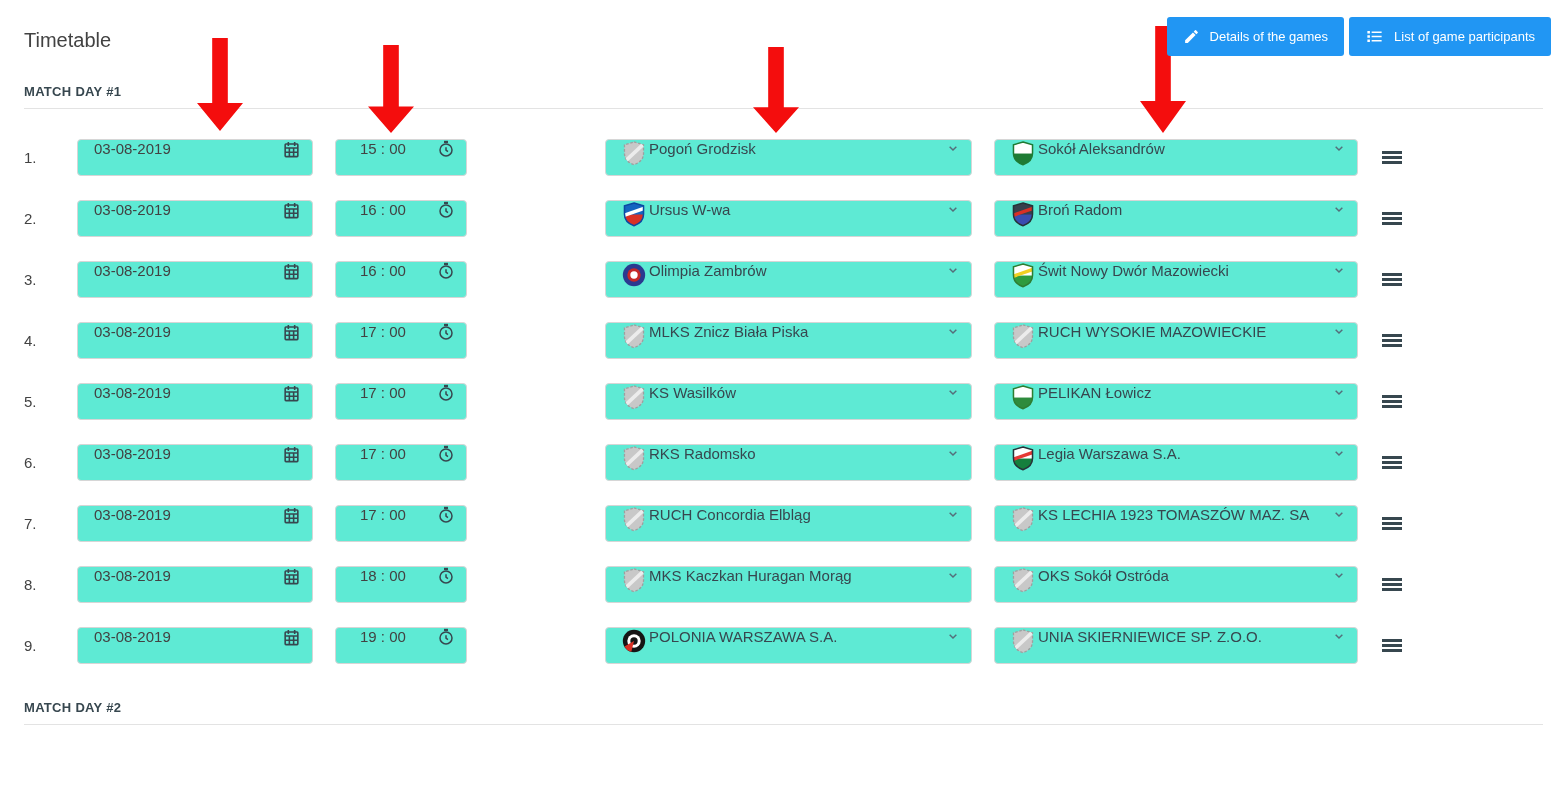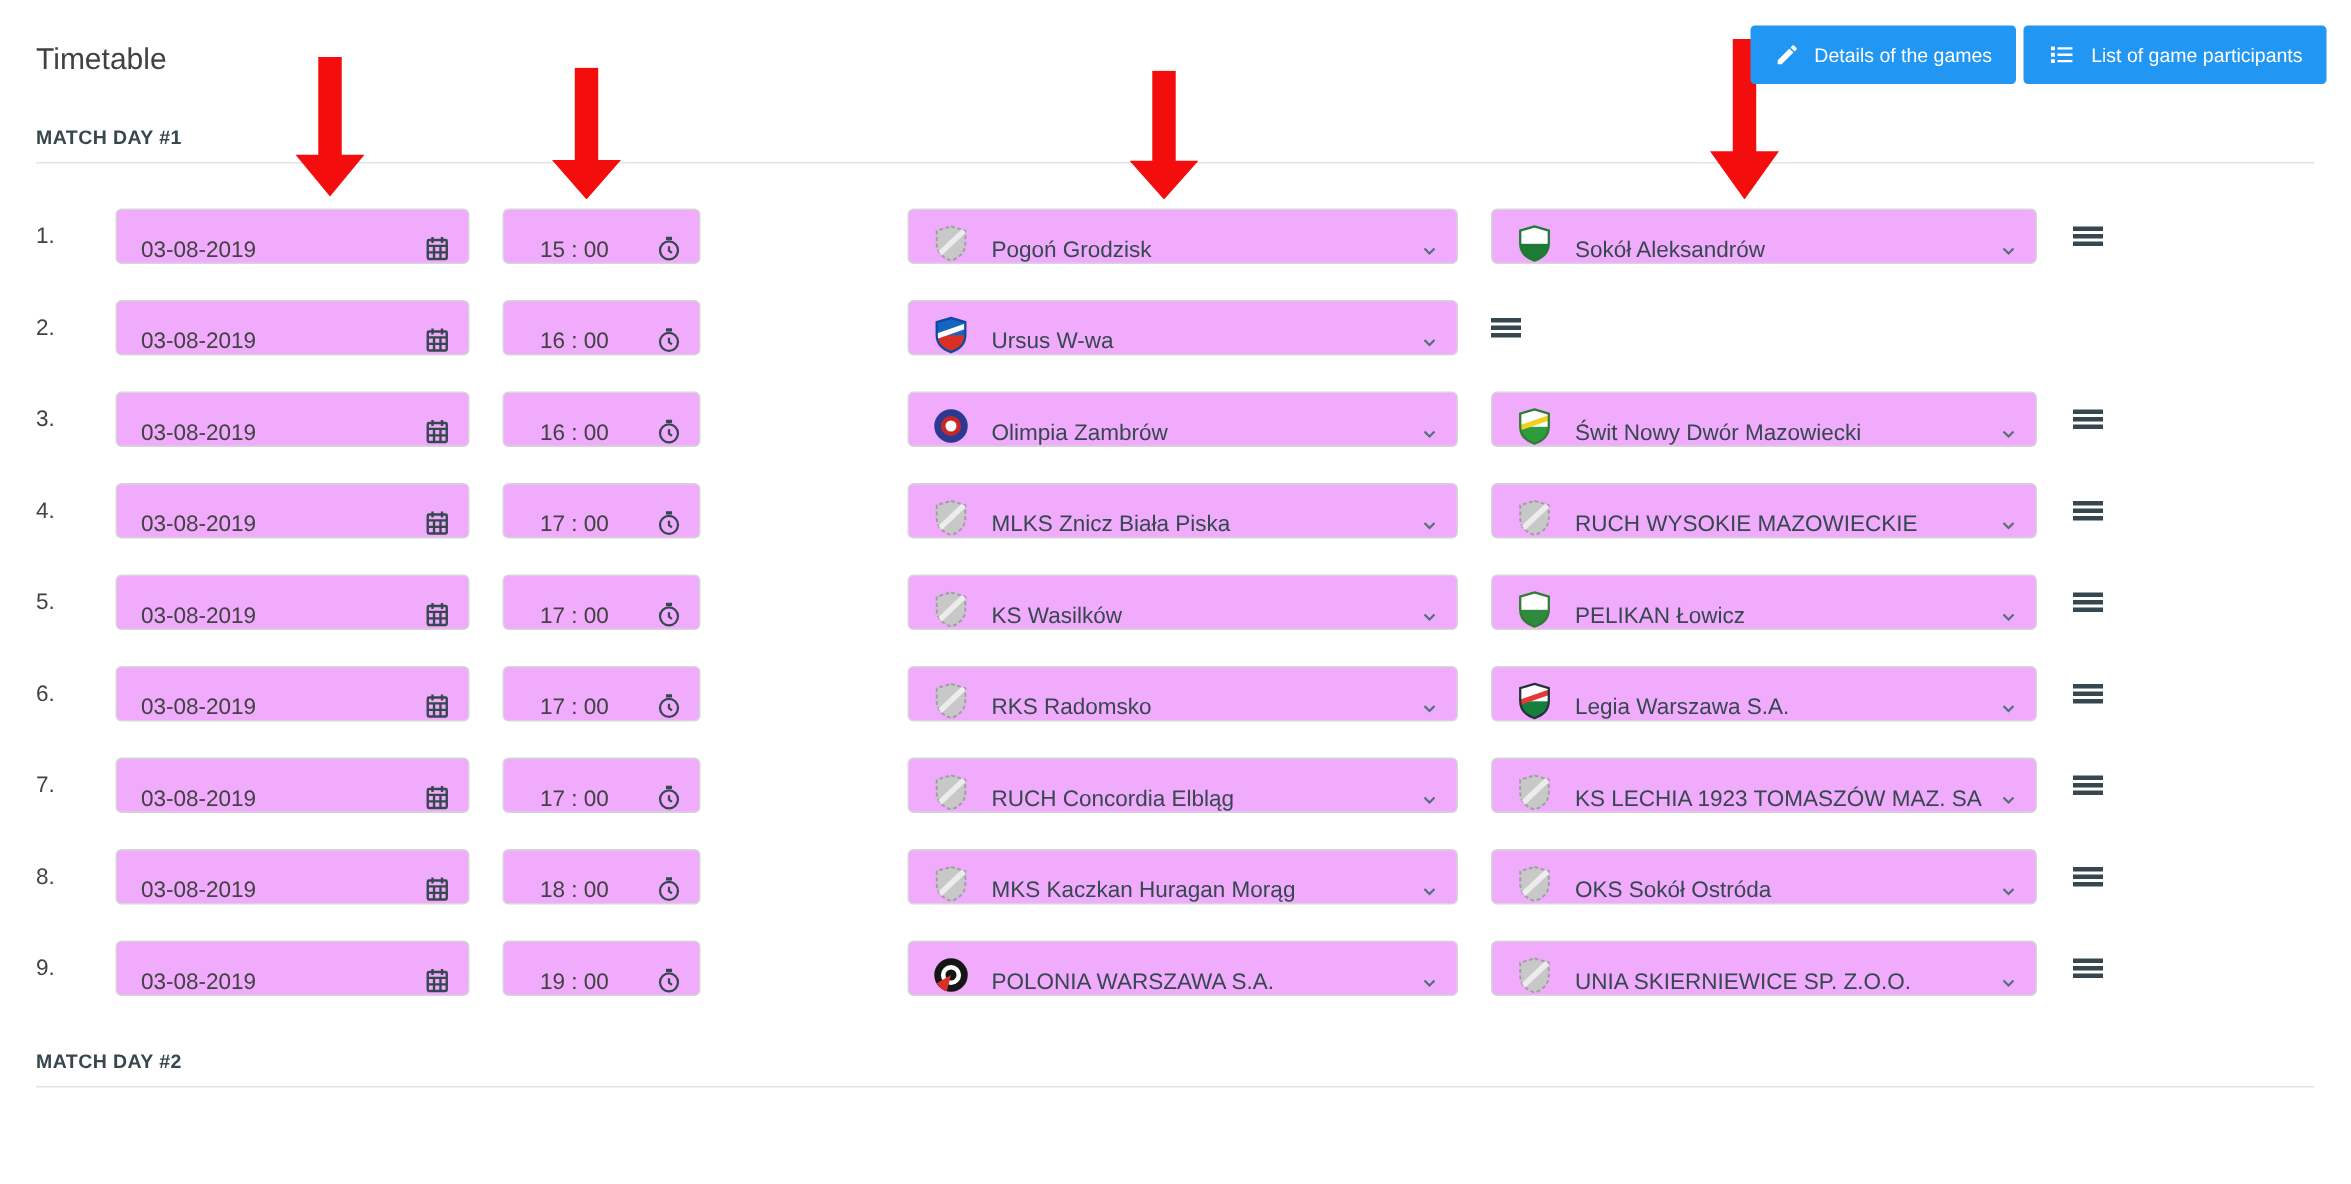--- a/index.html
+++ b/index.html
@@ -33,34 +33,34 @@
   
   .main > .mdhead:first-child{margin-top:32px;}
   .mdhead{margin-top:36px;font-size:13px;font-weight:700;color:#37474f;letter-spacing:.3px;}
   .mdrule{height:1px;background:#e3e3e3;margin-top:9px;}
   .rows{margin-top:30px;}
 
   
   .row{display:flex;align-items:center;height:37px;margin-bottom:24px;}
   .rownum{width:53px;font-size:15px;color:#424242;}
   .input,.select{
-    height:37px;border:1px solid #d6d6d6;border-radius:4px;background:#f0abfc;
-    display:flex;align-items:flex-end;box-sizing:border-box;
+    height:37px;border:1px solid #d6d6d6;border-radius:4px;background:#5eead4;
+    display:flex;align-items:flex-start;box-sizing:border-box;
   }
   .val{font-size:15px;color:#424242;}
   .date{width:236px;margin-right:22px;}
   .date .val{margin-left:16px;}
   .time{width:132px;margin-right:138px;}
   .time .val{margin-left:24px;}
   .input .icon{margin-left:auto;margin-right:11px;display:flex;}
   .select{width:367px;margin-right:22px;cursor:pointer;}
   .select.away{width:364px;margin-right:24px;}
   .crest{width:26px;height:26px;margin-left:15px;display:flex;flex:0 0 auto;}
   .crest svg{width:26px;height:26px;}
-  .tname{margin-left:14px;font-size:15px;color:#37474f;white-space:nowrap;}
+  .tname{margin-left:2px;font-size:15px;color:#37474f;white-space:nowrap;}
   .chev{margin-left:auto;margin-right:10px;display:flex;}
   .handle{width:20px;cursor:grab;}
   .handle i{display:block;height:3px;background:#37474f;margin:2px 0;}
 </style>
 </head>
 <body>
 
 <div class="page">
 
   <h1>Timetable</h1>
@@ -202,20 +202,41 @@
                 <path d="M12 1.8L20.8 4.4V12.3C20.8 17.7 17.2 21.1 12 22.8C6.8 21.1 3.2 17.7 3.2 12.3V4.4Z" fill="none" stroke="#0d47a1" stroke-width="1.4"></path>
               </svg>
             </span>
       <span class="tname">Ursus W-wa</span>
       <span class="chev">
         <svg viewBox="0 0 24 24" width="16" height="16">
                 <path fill="none" stroke="#546e7a" stroke-width="2.2" d="M7 10l5 5 5-5"></path>
               </svg>
       </span>
     </div>
+    <div class="select away">
+      <span class="crest">
+              <svg viewBox="0 0 24 24">
+                <defs>
+                  <clipPath id="cpa0_1">
+                    <path d="M12 1.8L20.8 4.4V12.3C20.8 17.7 17.2 21.1 12 22.8C6.8 21.1 3.2 17.7 3.2 12.3V4.4Z"></path>
+                  </clipPath>
+                </defs>
+                <path d="M12 1.8L20.8 4.4V12.3C20.8 17.7 17.2 21.1 12 22.8C6.8 21.1 3.2 17.7 3.2 12.3V4.4Z" fill="#36404d"></path>
+                <rect x="0" y="12.5" width="24" height="12" fill="#3a4db0" clip-path="url(#cpa0_1)"></rect>
+                <path d="M2 13.5L22 6.5" stroke="#d93025" stroke-width="3.2" clip-path="url(#cpa0_1)"></path>
+                <path d="M12 1.8L20.8 4.4V12.3C20.8 17.7 17.2 21.1 12 22.8C6.8 21.1 3.2 17.7 3.2 12.3V4.4Z" fill="none" stroke="#263238" stroke-width="1.4"></path>
+              </svg>
+            </span>
+      <span class="tname">Broń Radom</span>
+      <span class="chev">
+        <svg viewBox="0 0 24 24" width="16" height="16">
+                <path fill="none" stroke="#546e7a" stroke-width="2.2" d="M7 10l5 5 5-5"></path>
+              </svg>
+      </span>
+    </div>
     <div class="handle">
             <i></i>
             <i></i>
             <i></i>
           </div>
   </div>
         <div class="row">
     <div class="rownum">3.</div>
     <div class="input date">
       <span class="val">03-08-2019</span>

